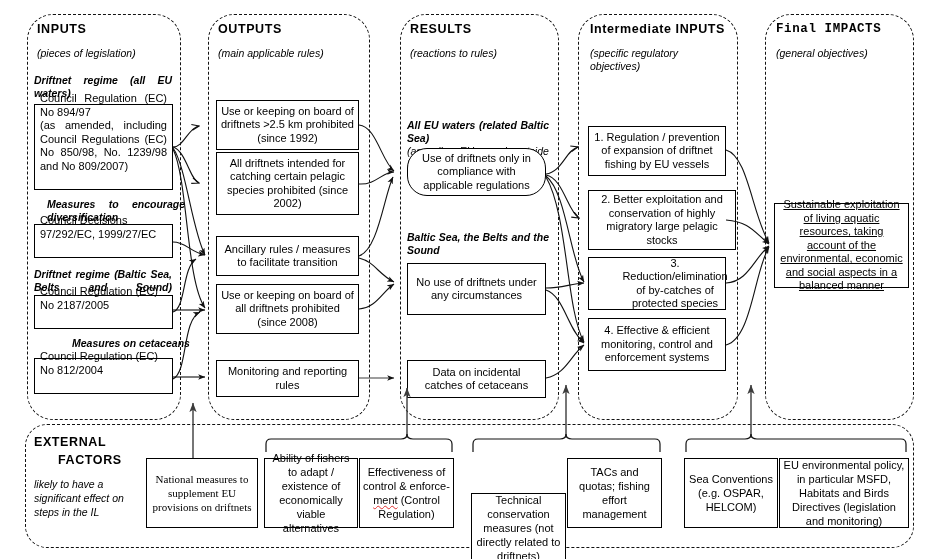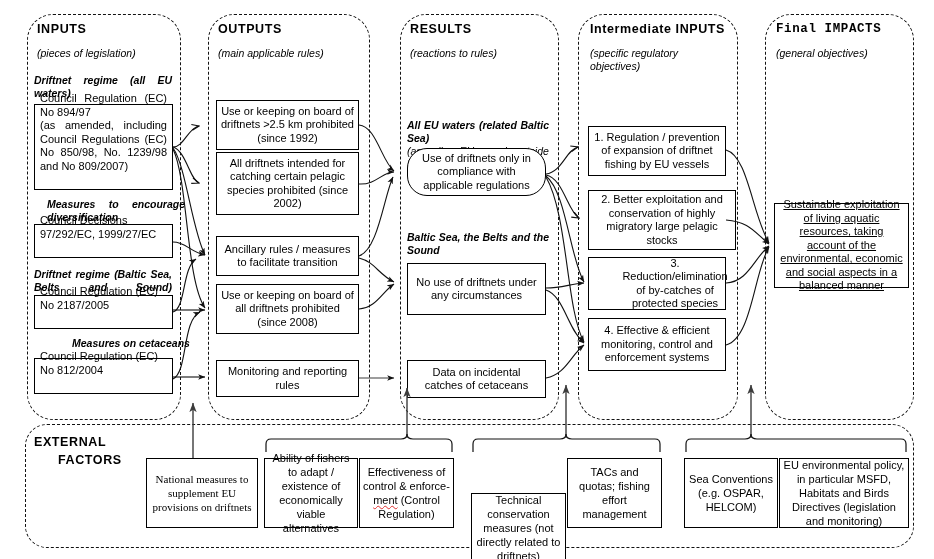--- a/index.html
+++ b/index.html
@@ -188,20 +188,21 @@
 
   <div class="box" style="left:588px; top:126px; width:138px; height:50px;">1. Regulation / prevention of expansion of driftnet fishing by EU vessels</div>
   <div class="box" style="left:588px; top:190px; width:148px; height:60px;">2. Better exploitation and conservation of  highly migratory large pelagic stocks</div>
   <div class="box" style="left:588px; top:257px; width:138px; height:53px;padding-left:40px;">3. Reduction/elimination of by-catches of protected species</div>
   <div class="box" style="left:588px; top:318px; width:138px; height:53px;">4. Effective &amp; efficient monitoring, control and enforcement systems</div>
 
   <div class="box" style="left:774px; top:203px; width:135px; height:85px;text-decoration:underline;">Sustainable exploitation of living aquatic resources, taking account of the environmental, economic and social aspects in a balanced manner</div>
 
   <div class="col-title" style="left:34px; top:435px;">EXTERNAL</div>
   <div class="col-title" style="left:34px; top:453px;padding-left:24px;">FACTORS</div>
+  <div class="col-sub" style="left:34px; top:477px; width:105px; line-height:14px;">likely to have a significant effect on steps in the IL</div>
 
   <div class="ext-box" style="left:146px; top:458px; width:112px; height:70px;font-family:Liberation Serif, serif;">National measures to supplement EU provisions on driftnets</div>
   <div class="ext-box" style="left:264px; top:458px; width:94px; height:70px;">Ability of fishers to adapt / existence of economically viable alternatives</div>
   <div class="ext-box" style="left:359px; top:458px; width:95px; height:70px;">
     <span>
       <span>Effectiveness of control &amp; enforce-</span><span class="misspell">ment</span><span> (Control Regulation)</span>
     </span>
   </div>
   <div class="ext-box" style="left:471px; top:458px; width:95px; height:70px;margin-top:35px;">Technical conservation measures (not directly related to driftnets)</div>
   <div class="ext-box" style="left:567px; top:458px; width:95px; height:70px;">TACs and quotas; fishing effort management</div>

